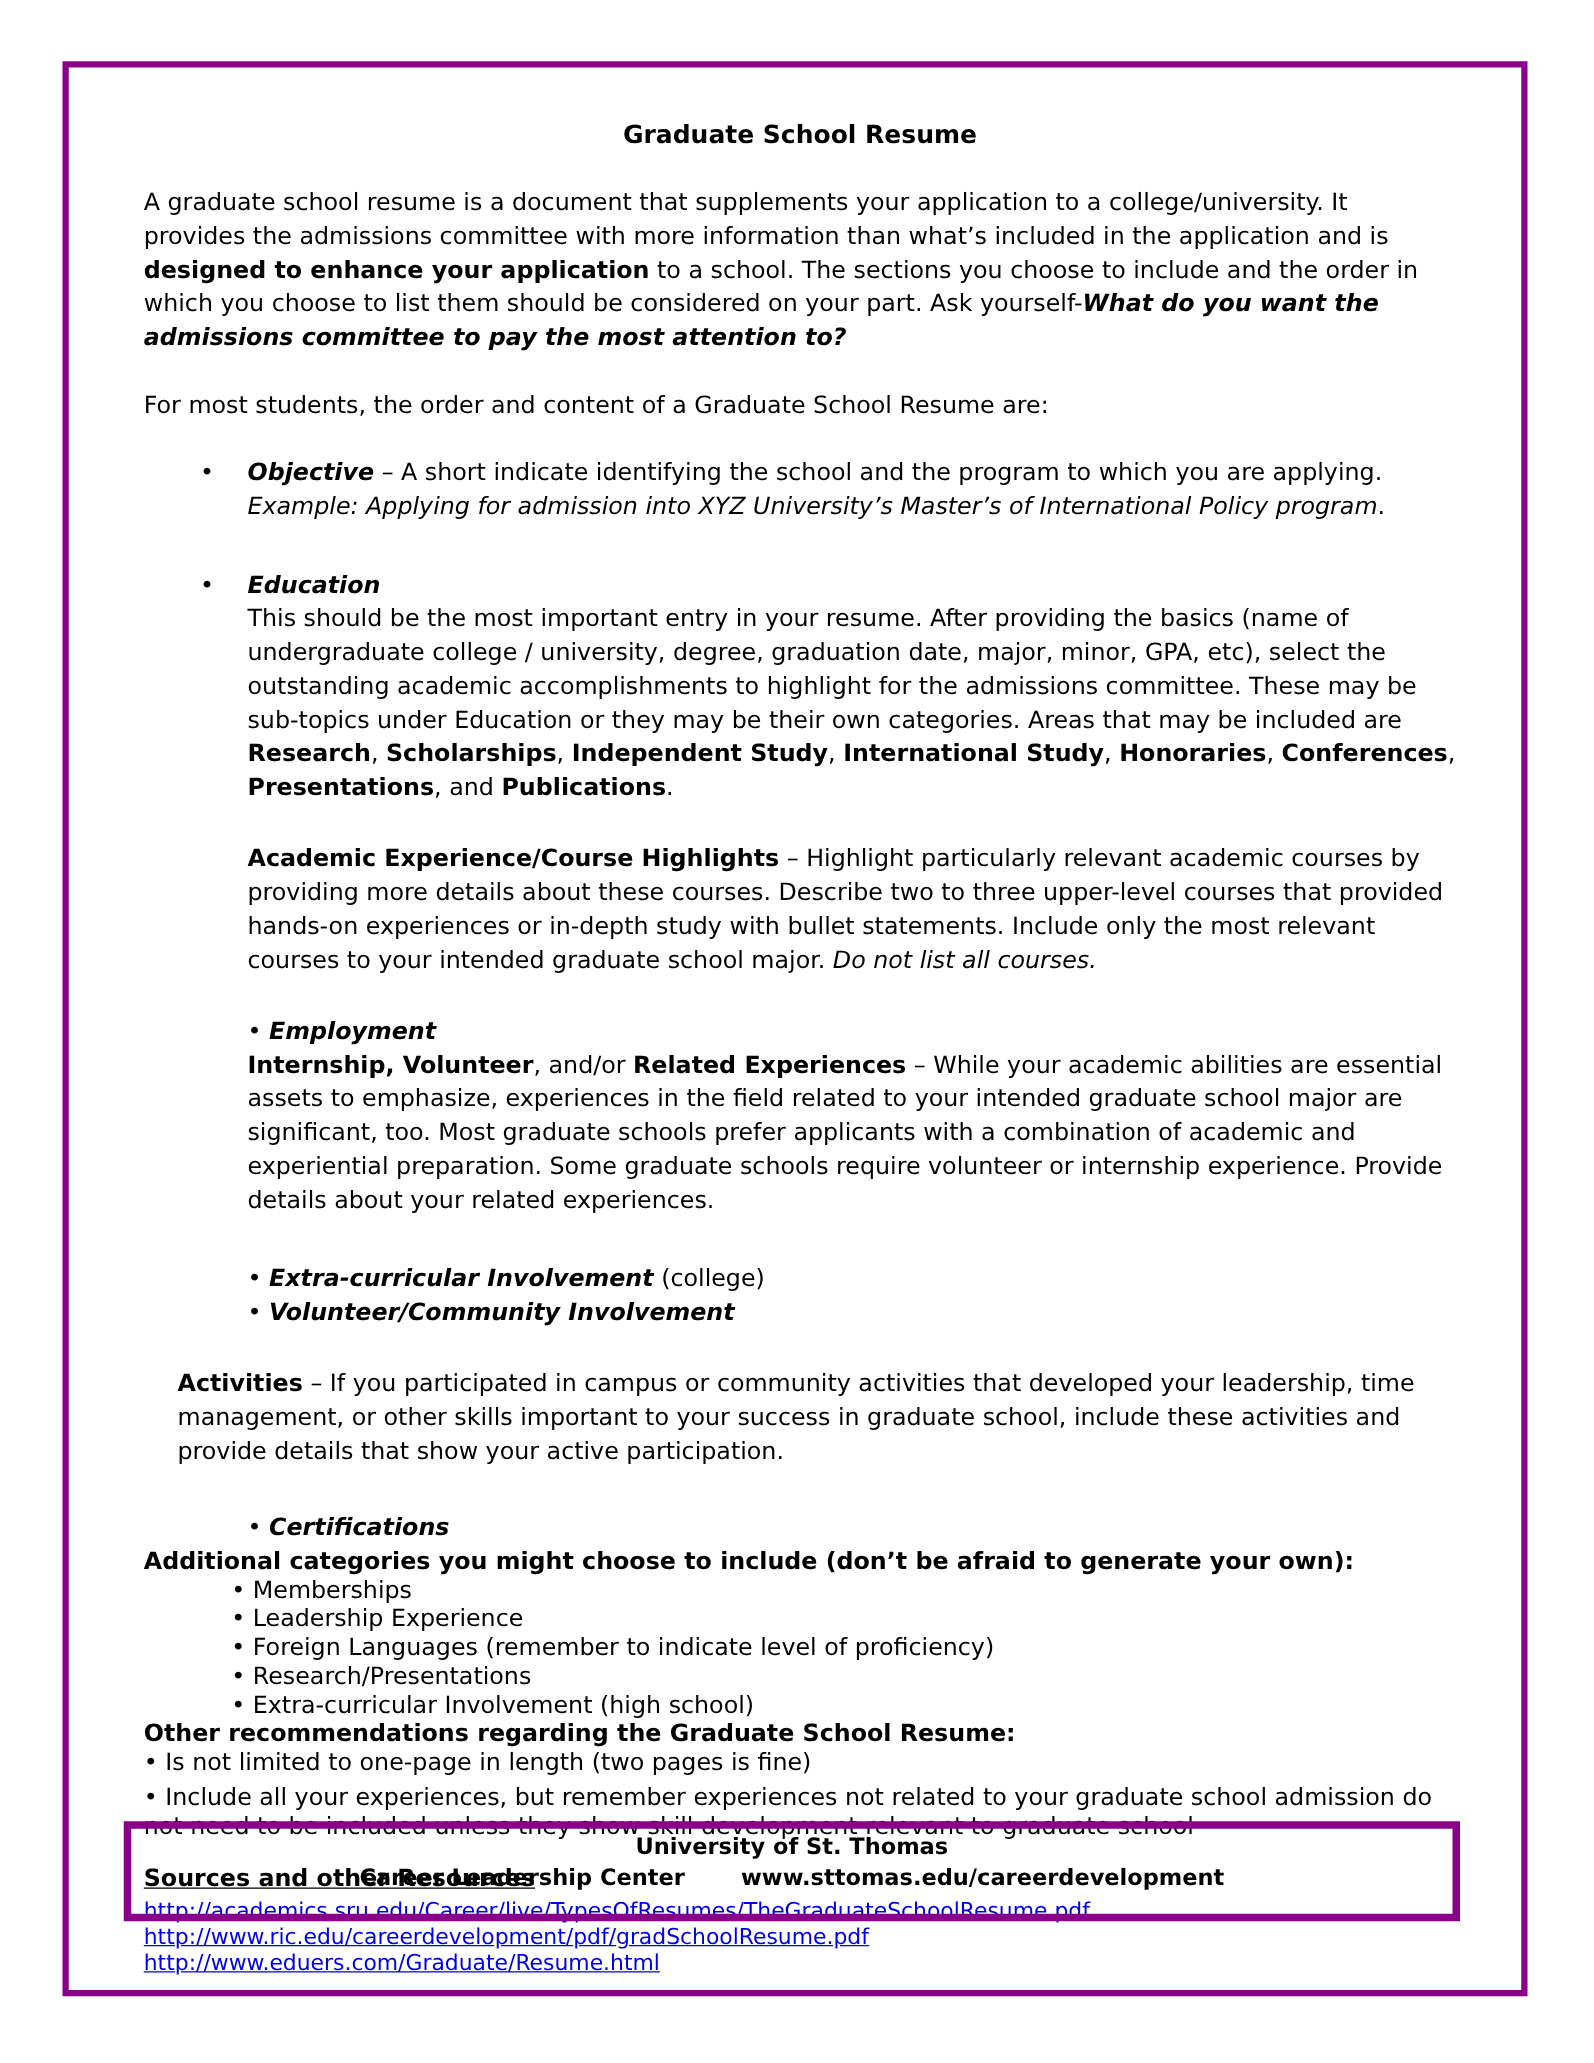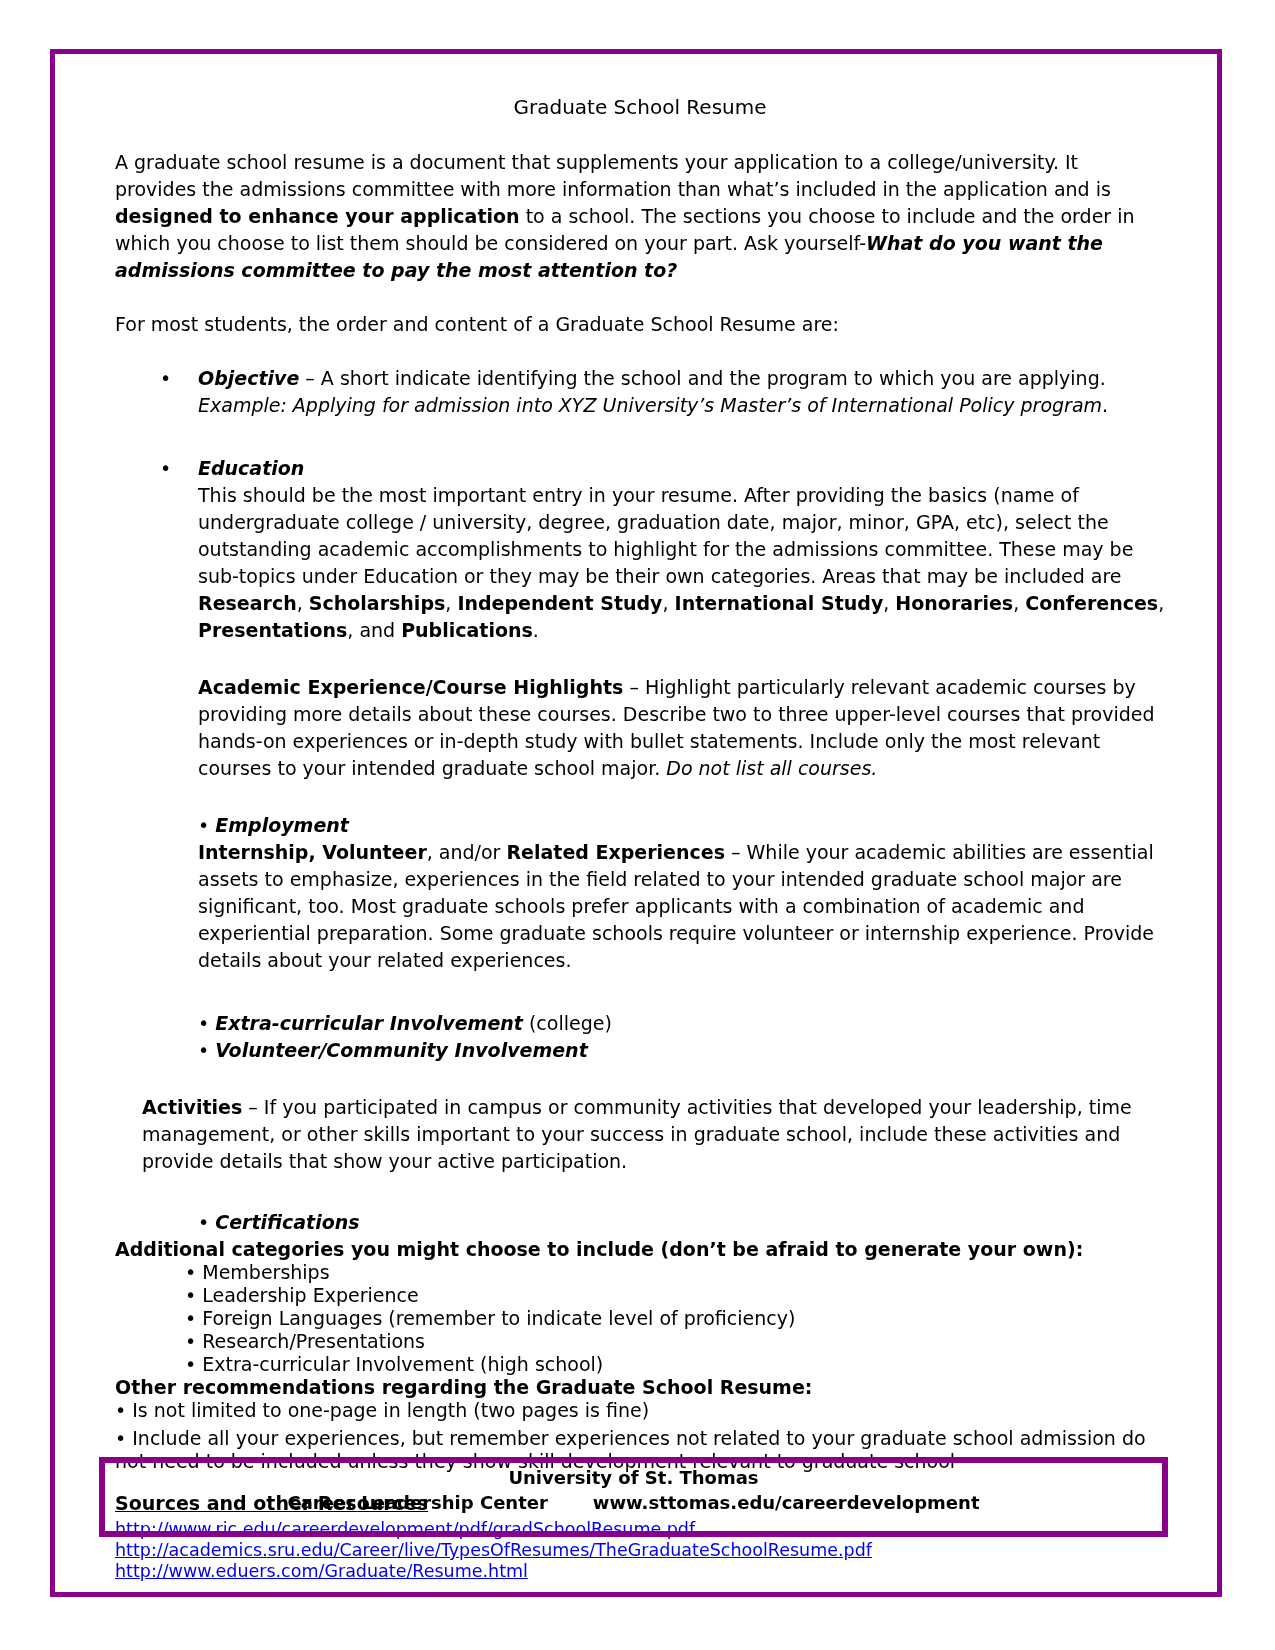--- a/index.html
+++ b/index.html
@@ -11,21 +11,21 @@
     width:1275px;height:1650px;background:#ffffff;color:#000;
     font-family:"DejaVu Sans", sans-serif;
     position:relative;overflow:hidden;
   }
   .page{
     position:absolute;left:50px;top:49px;width:1172px;height:1548px;
     border:5px solid var(--purple);box-sizing:border-box;
     padding:0 52px 0 60px;
   }
   .title{
-    font-size:20px;font-weight:normal;text-align:center;
+    font-size:20px;font-weight:bold;text-align:center;
     margin:40px 0 0 0;line-height:27px;
   }
   #blocks{font-size:19px;line-height:27px;}
   .block{margin:0;}
   .indent{margin-left:83px;}
   .bullet1{display:flex;margin-left:45px;}
   .b1{width:38px;flex:0 0 38px;}
   .bc{flex:1 1 auto;}
   .tight{line-height:23px;}
   .subbullet{margin-left:70px;line-height:23px;}
@@ -70,22 +70,22 @@
       <div class="block subbullet"><span>• Memberships</span></div>
       <div class="block subbullet"><span>• Leadership Experience</span></div>
       <div class="block subbullet"><span>• Foreign Languages (remember to indicate level of proficiency)</span></div>
       <div class="block subbullet"><span>• Research/Presentations</span></div>
       <div class="block subbullet"><span>• Extra-curricular Involvement (high school)</span></div>
       <div class="block p tight"><span class="rb">Other recommendations regarding the Graduate School Resume:</span></div>
       <div class="block p tight"><span>• Is not limited to one-page in length (two pages is fine)</span></div>
       <div class="block p tight" style="margin-top: 5px;"><span>• Include all your experiences, but remember experiences not related to your graduate school admission do not need to be included unless they show skill development relevant to graduate school</span></div>
       <div class="block p" style="margin-top: 17px;"><span class="rbu">Sources and other Resources</span></div>
       <div class="block links" style="margin-top: 2px;">
+        <a href="#">http://academics.sru.edu/Career/live/TypesOfResumes/TheGraduateSchoolResume.pdf</a>
         <a href="#">http://www.ric.edu/careerdevelopment/pdf/gradSchoolResume.pdf</a>
-        <a href="#">http://academics.sru.edu/Career/live/TypesOfResumes/TheGraduateSchoolResume.pdf</a>
         <a href="#">http://www.eduers.com/Graduate/Resume.html</a>
       </div>
     </div>
   <div class="footer">
     <div>University of St. Thomas</div>
     <div>
       <span>Career Leadership Center</span><span class="fgap">www.sttomas.edu/careerdevelopment</span>
     </div>
   </div>
 </div>

